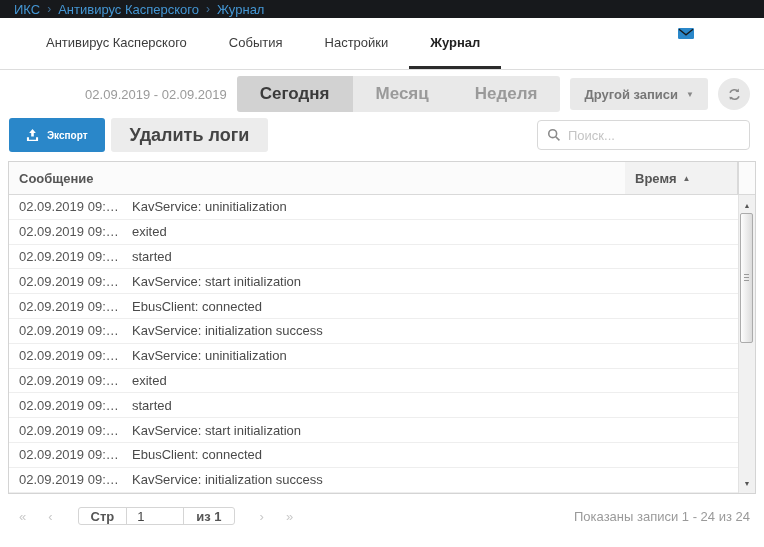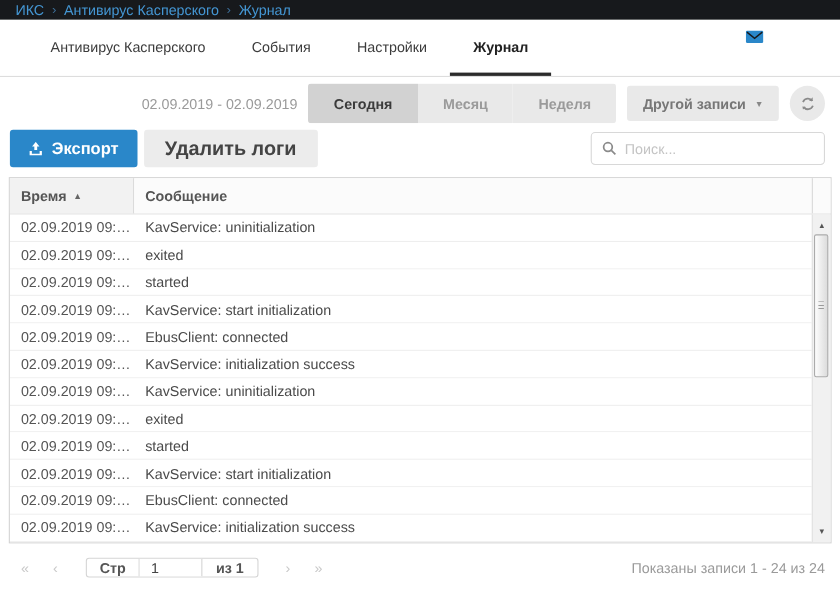--- a/index.html
+++ b/index.html
@@ -18,29 +18,29 @@
 
   
   .tabs { height:52px; background:#fff; border-bottom:1px solid #ddd; display:flex; padding-left:25px; }
   .tab { line-height:49px; padding:0 21px; color:#3c3c3c; cursor:pointer; border-bottom:3px solid transparent; white-space:nowrap; }
   .tab.active { font-weight:bold; color:#222; border-bottom-color:#2b2b2b; }
 
   
   .period-row { margin-top:8px; height:32px; display:flex; align-items:center; justify-content:flex-end; padding-right:14px; }
   .date-range { color:#9a9a9a; margin-right:10px; }
   .btn-group { display:flex; border-radius:3px; overflow:hidden; }
-  .pbtn { border:none; height:36px; padding:0 23px; background:#e9e9e9; color:#9a9a9a; font-weight:bold; font-size:13px; font-family:inherit; cursor:pointer; }
+  .pbtn { border:none; height:36px; padding:0 23px; background:#e9e9e9; color:#9a9a9a; font-weight:bold; font-size:17px; font-family:inherit; cursor:pointer; }
   .pbtn.active { background:#d2d2d2; color:#3b3b3b; }
   .btn-other { margin-left:10px; border:none; height:32px; padding:0 14px; border-radius:3px; background:#e9e9e9; color:#777; font-weight:bold; font-size:13px; font-family:inherit; cursor:pointer; display:flex; align-items:center; gap:8px; }
   .caret { font-size:8px; color:#888; }
   .btn-refresh { margin-left:10px; width:32px; height:32px; border:none; border-radius:50%; background:#e9e9e9; cursor:pointer; display:flex; align-items:center; justify-content:center; }
 
   
   .actions-row { margin-top:8px; height:34px; display:flex; align-items:center; padding:0 14px 0 9px; }
-  .btn-export { border:none; height:34px; padding:0 17px; border-radius:3px; background:#2a87c9; color:#fff; font-weight:bold; font-size:15px; font-family:inherit; cursor:pointer; display:flex; align-items:center; gap:8px; }
+  .btn-export { border:none; height:34px; padding:0 17px; border-radius:3px; background:#2a87c9; color:#fff; font-weight:bold; font-size:10px; font-family:inherit; cursor:pointer; display:flex; align-items:center; gap:8px; }
   .btn-delete { margin-left:6px; border:none; height:34px; padding:0 19px; border-radius:3px; background:#ececec; color:#444; font-weight:bold; font-size:18px; font-family:inherit; cursor:pointer; }
   .search { margin-left:auto; width:213px; height:30px; border:1px solid #d8d8d8; border-radius:4px; background:#fff; display:flex; align-items:center; padding:0 9px; }
   .search input { border:none; outline:none; flex:1; min-width:0; font-size:13px; font-family:inherit; color:#555; margin-left:7px; }
   .search input::placeholder { color:#c4c4c4; }
 
   
   .table { margin:9px 8px 0 8px; border:1px solid #d4d4d4; background:#fff; }
   .thead { display:flex; height:33px; border-bottom:1px solid #d9d9d9; }
   .th { display:flex; align-items:center; padding-left:10px; font-weight:bold; color:#555; cursor:pointer; }
   .th.time { width:113px; background:#f2f2f2; border-right:1px solid #d9d9d9; gap:6px; }
@@ -152,25 +152,25 @@
             <circle cx="6.5" cy="6.5" r="4.5"></circle>
             <path d="M10 10l4.2 4.2"></path>
           </svg>
       </span>
       <input type="text" placeholder="Поиск..." style="">
     </div>
   </div>
 
   <div class="table">
     <div class="thead">
+      <div class="th msg">Сообщение</div>
       <div class="th time">
         <span>Время</span>
         <span class="sort">▲</span>
       </div>
-      <div class="th msg">Сообщение</div>
       <div class="th sb"></div>
     </div>
     <div class="tbody-wrap">
       <div class="tbody" id="tbody">
   <div class="tr">
     <div class="td time">02.09.2019 09:…</div>
     <div class="td msg">KavService: uninitialization</div>
   </div>
 
   <div class="tr">

